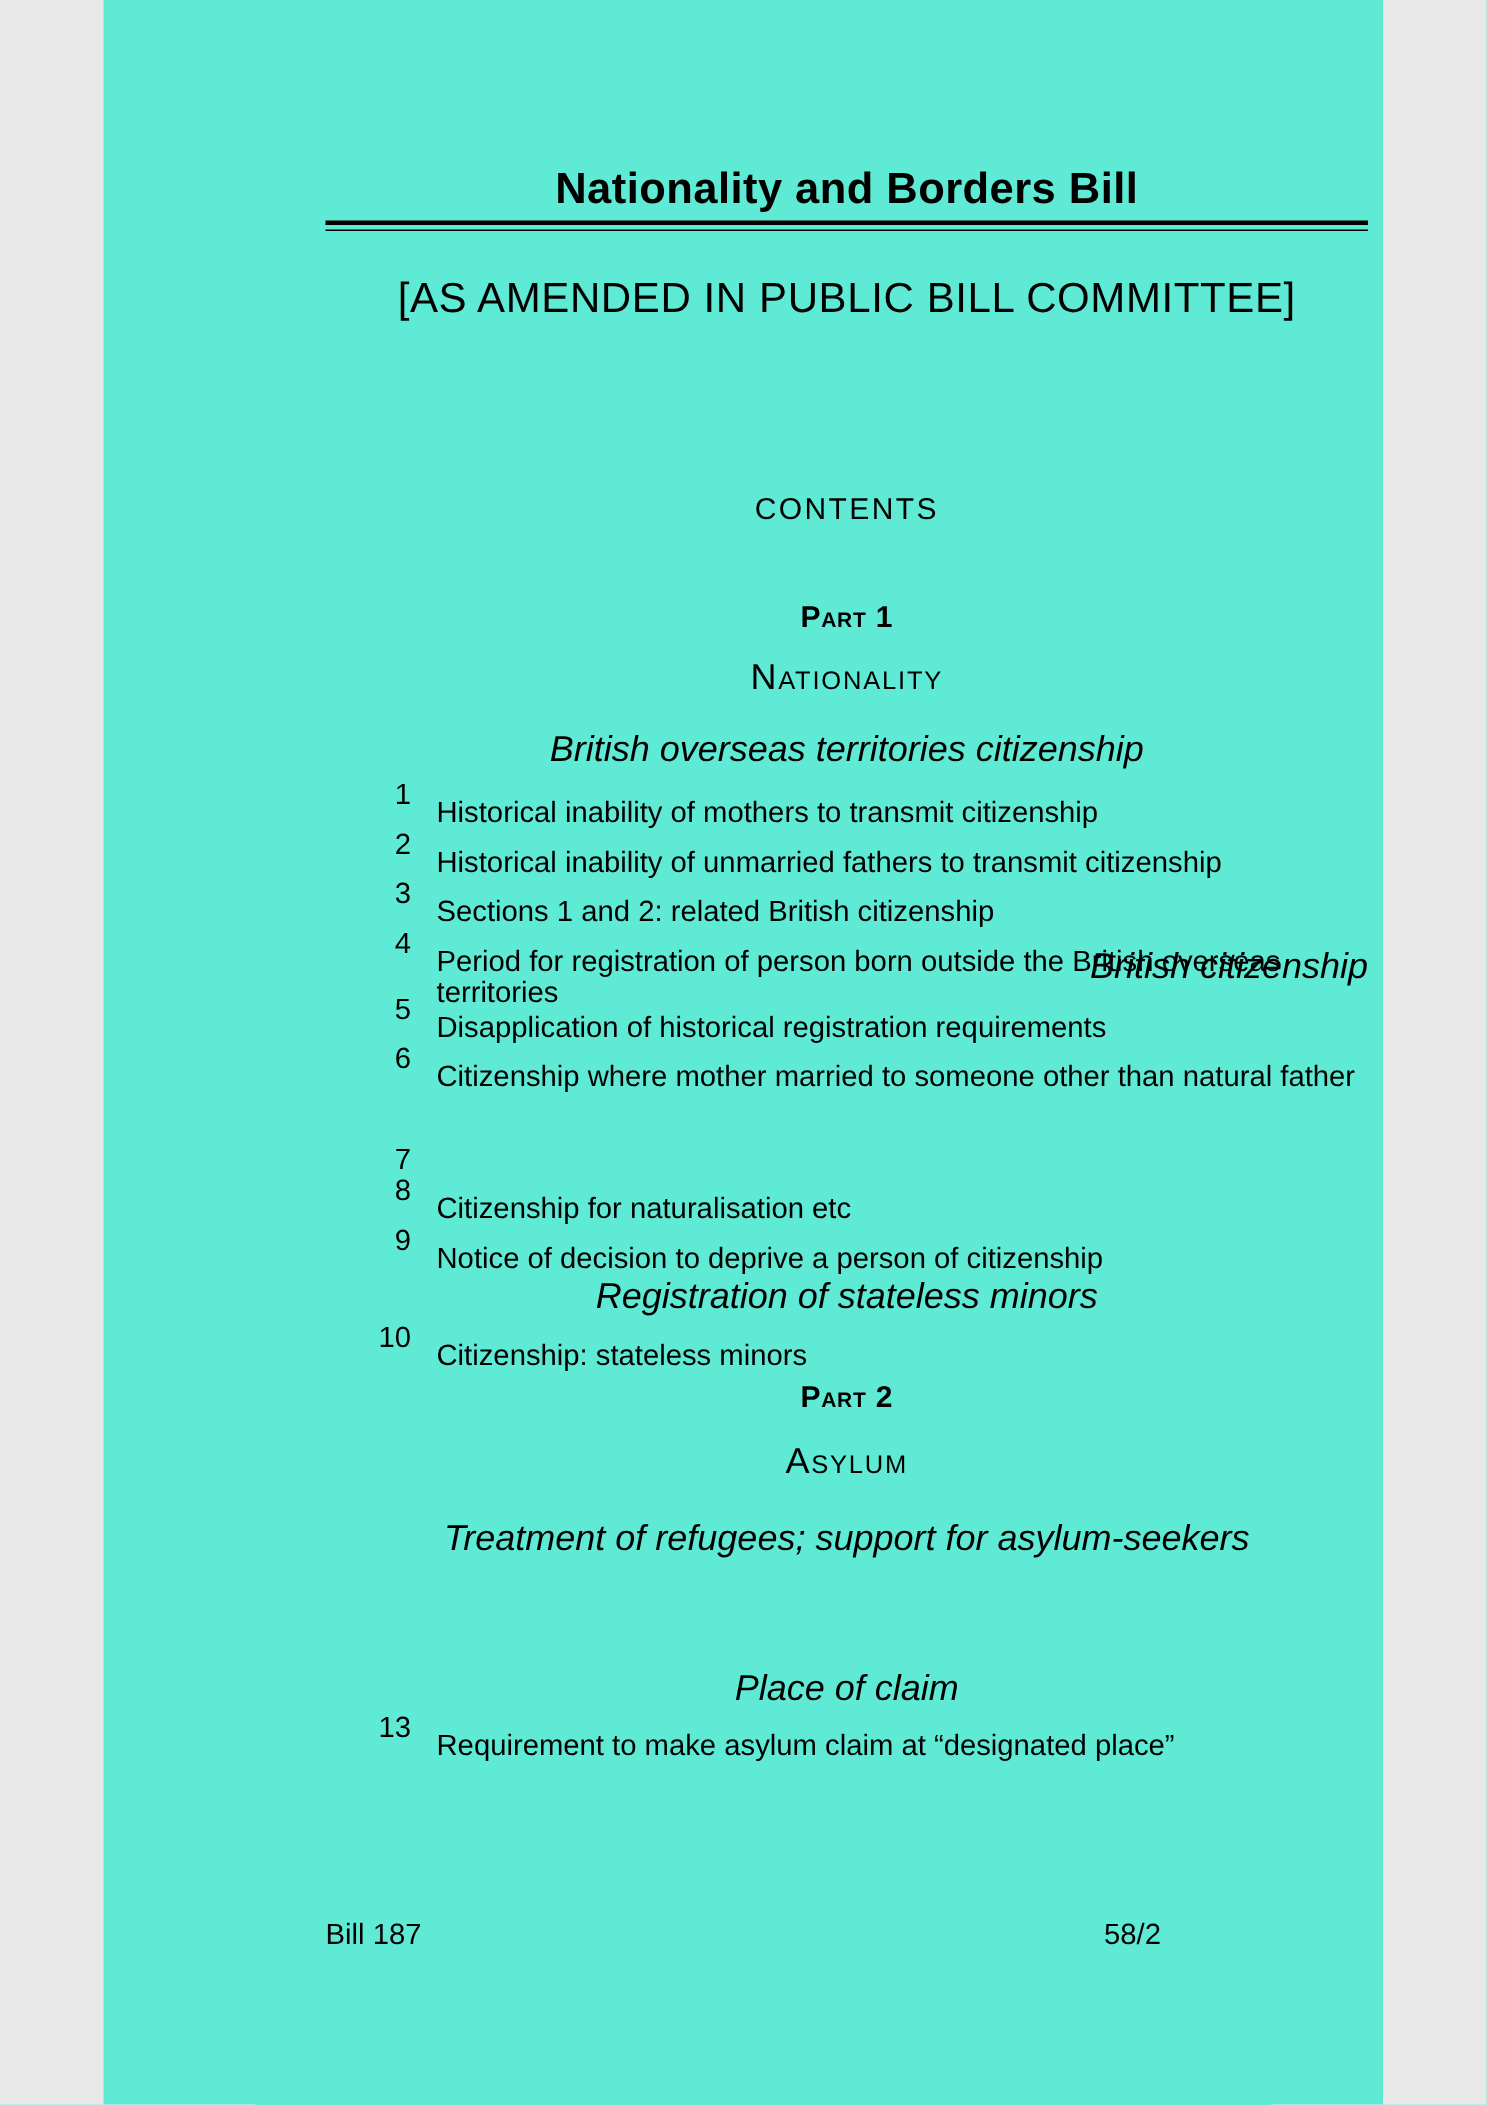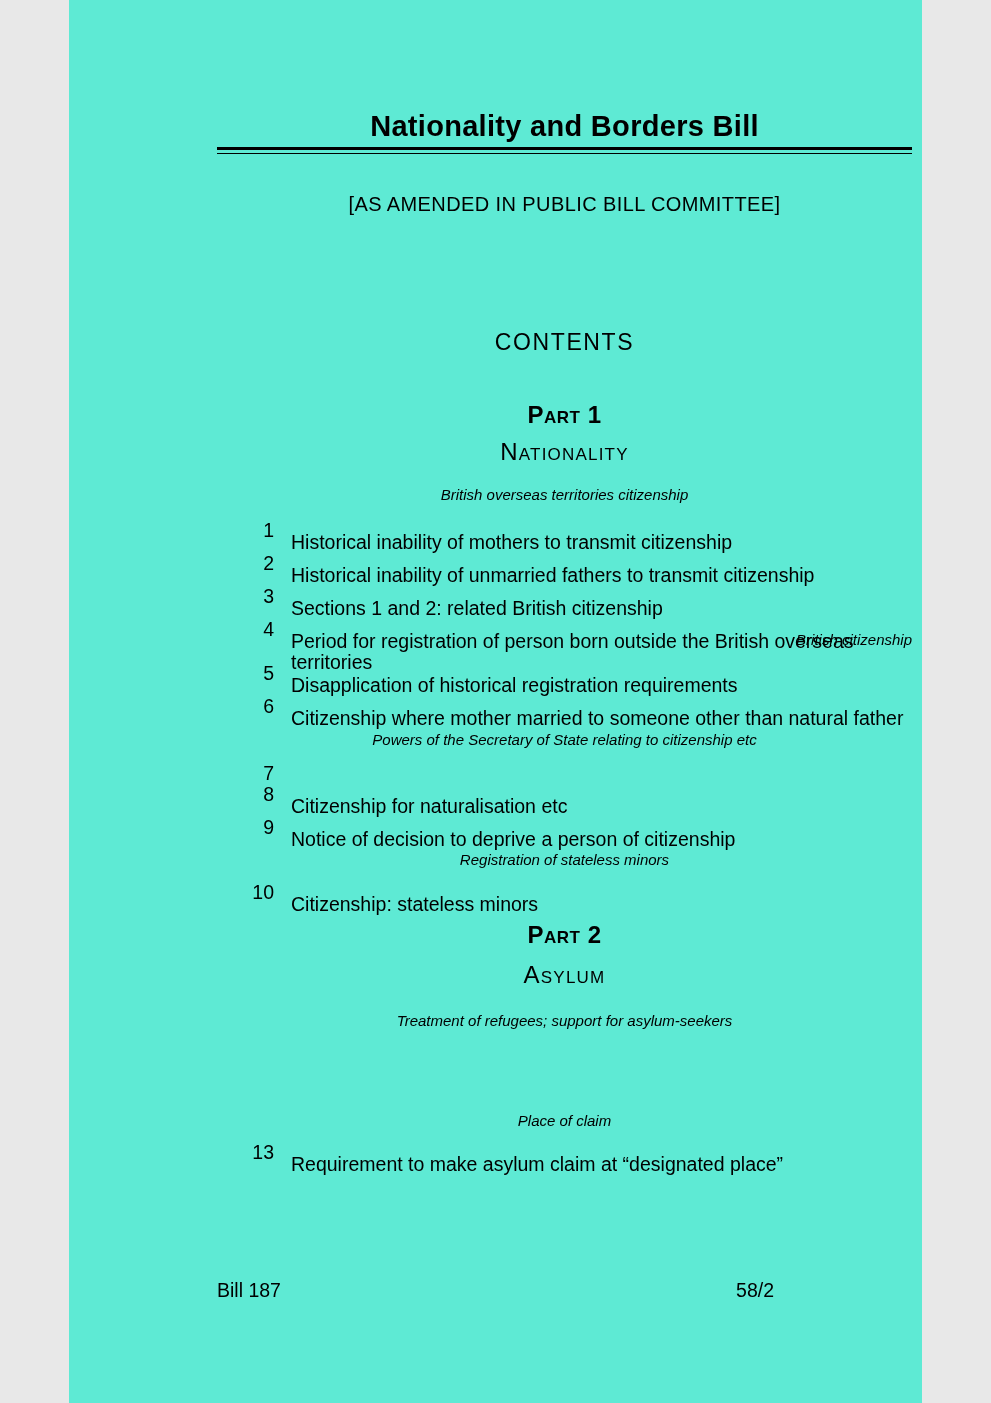--- a/index.html
+++ b/index.html
@@ -19,34 +19,34 @@
     font-size: 29px;
     font-weight: bold;
     letter-spacing: 0.3px;
   }
   .title-rule {
     top: 147px;
     height: 3px;
     border-top: 3px solid #000;
     border-bottom: 1.4px solid #000;
   }
-  .subtitle { top: 193px; font-size: 20px; letter-spacing: 0.4px; }
-  .contents-heading { top: 329px; font-size: 23px; letter-spacing: 1.6px; }
+  .subtitle { top: 183px; font-size: 28px; letter-spacing: 0.4px; }
+  .contents-heading { top: 329px; font-size: 20px; letter-spacing: 1.6px; }
   .part-label {
-    font-size: 24px;
+    font-size: 20px;
     font-weight: bold;
     font-variant: small-caps;
     letter-spacing: 0.5px;
   }
   .part-title {
     font-size: 24px;
     font-variant: small-caps;
     letter-spacing: 1.2px;
   }
-  .sec-heading { font-size: 15px; font-style: italic; }
+  .sec-heading { font-size: 24px; font-style: italic; }
   .items { line-height: 21px; font-size: 19.5px; }
   .item { display: flex; }
   .item .num { flex: 0 0 57px; width: 57px; text-align: right; }
   .item .txt { margin-left: 17px; flex: 1; margin-top: 12px; }
   .footer-left  { position: absolute; left: 148px;  top: 1279px; font-size: 19.5px; }
   .footer-right { position: absolute; right: 148px; top: 1279px; font-size: 19.5px; }
   
   .t-part1-label { top: 401px; }
   .t-part1-title { top: 438px; }
   .t-sh1  { top: 486px; }
@@ -105,21 +105,20 @@
     <div class="item">
       <span class="num">5</span>
       <span class="txt">Disapplication of historical registration requirements</span>
     </div>
     <div class="item">
       <span class="num">6</span>
       <span class="txt">Citizenship where mother married to someone other than natural father</span>
     </div>
   </div>
 
-  <div class="block center sec-heading t-sh3">Powers of the Secretary of State relating to citizenship etc</div>
   <div class="block items t-it3">
     <div class="item">
       <span class="num">7</span>
     </div>
     <div class="item">
       <span class="num">8</span>
       <span class="txt">Citizenship for naturalisation etc</span>
     </div>
     <div class="item">
       <span class="num">9</span>

